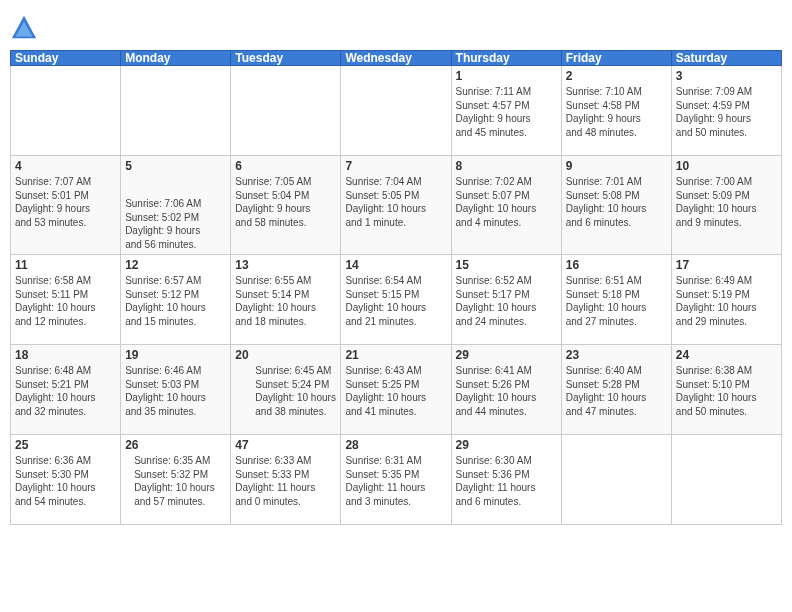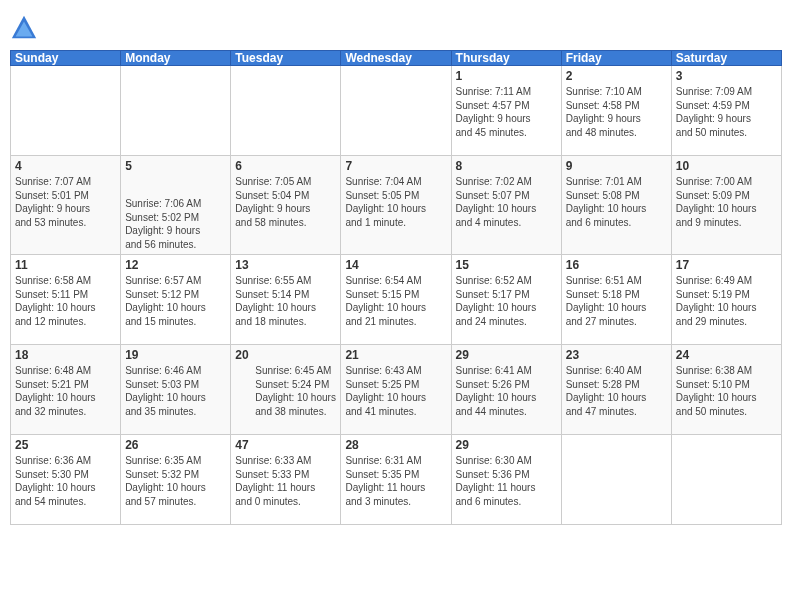--- a/index.html
+++ b/index.html
@@ -310,21 +310,21 @@
       <tr>
         <td>
           <div class="day-number">25</div>
           <div class="day-info" style="white-space: pre-line;">Sunrise: 6:36 AM
 Sunset: 5:30 PM
 Daylight: 10 hours
 and 54 minutes.</div>
         </td>
         <td>
           <div class="day-number">26</div>
-          <div class="day-info" style="white-space: pre-line;">Sunrise: 6:35 AM
+          <div class="day-info" style="white-space: pre-line; margin-left: 9px;">Sunrise: 6:35 AM
 Sunset: 5:32 PM
 Daylight: 10 hours
 and 57 minutes.</div>
         </td>
         <td>
           <div class="day-number">47</div>
           <div class="day-info" style="white-space: pre-line;">Sunrise: 6:33 AM
 Sunset: 5:33 PM
 Daylight: 11 hours
 and 0 minutes.</div>

